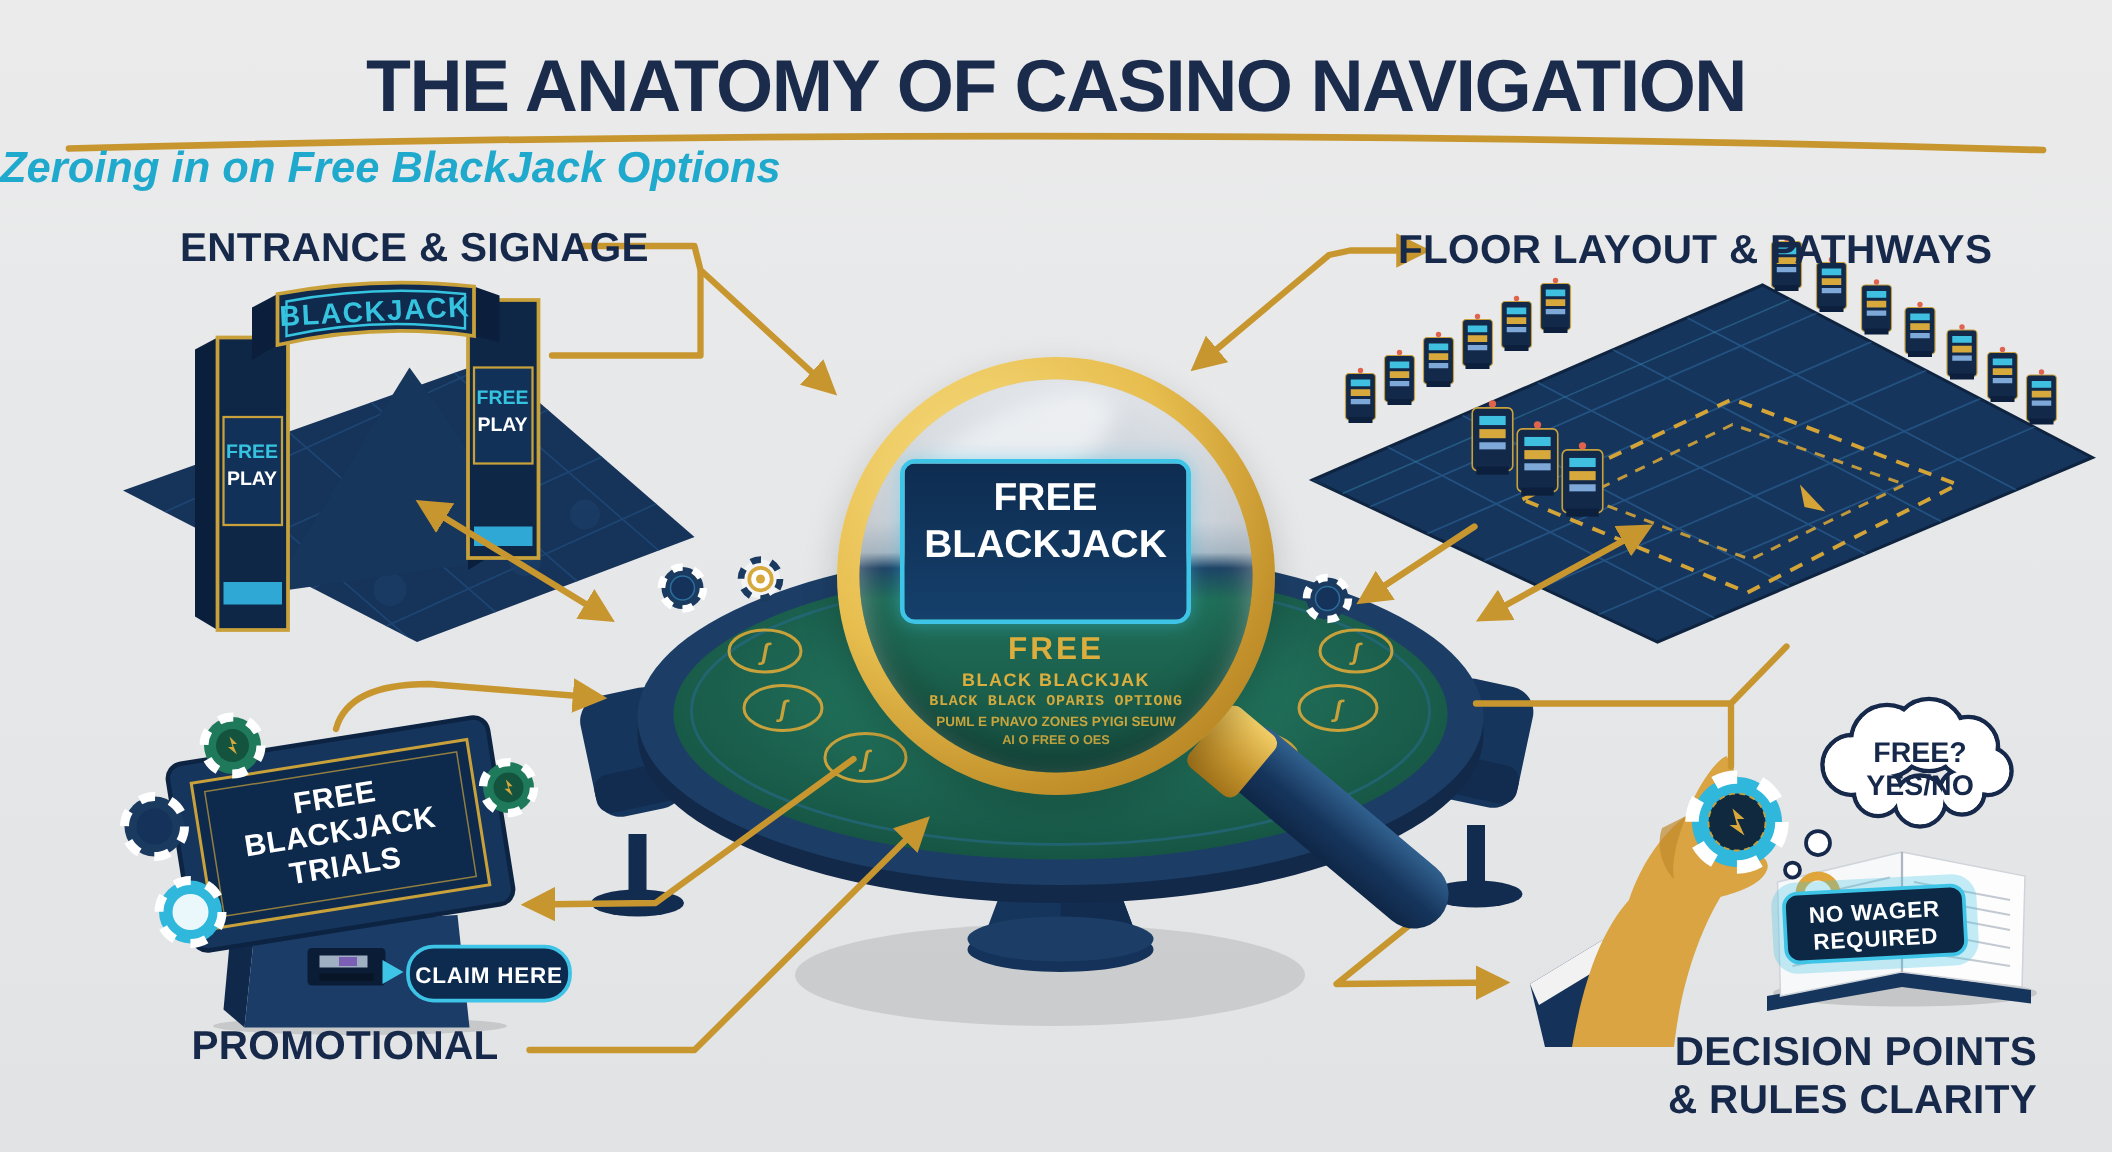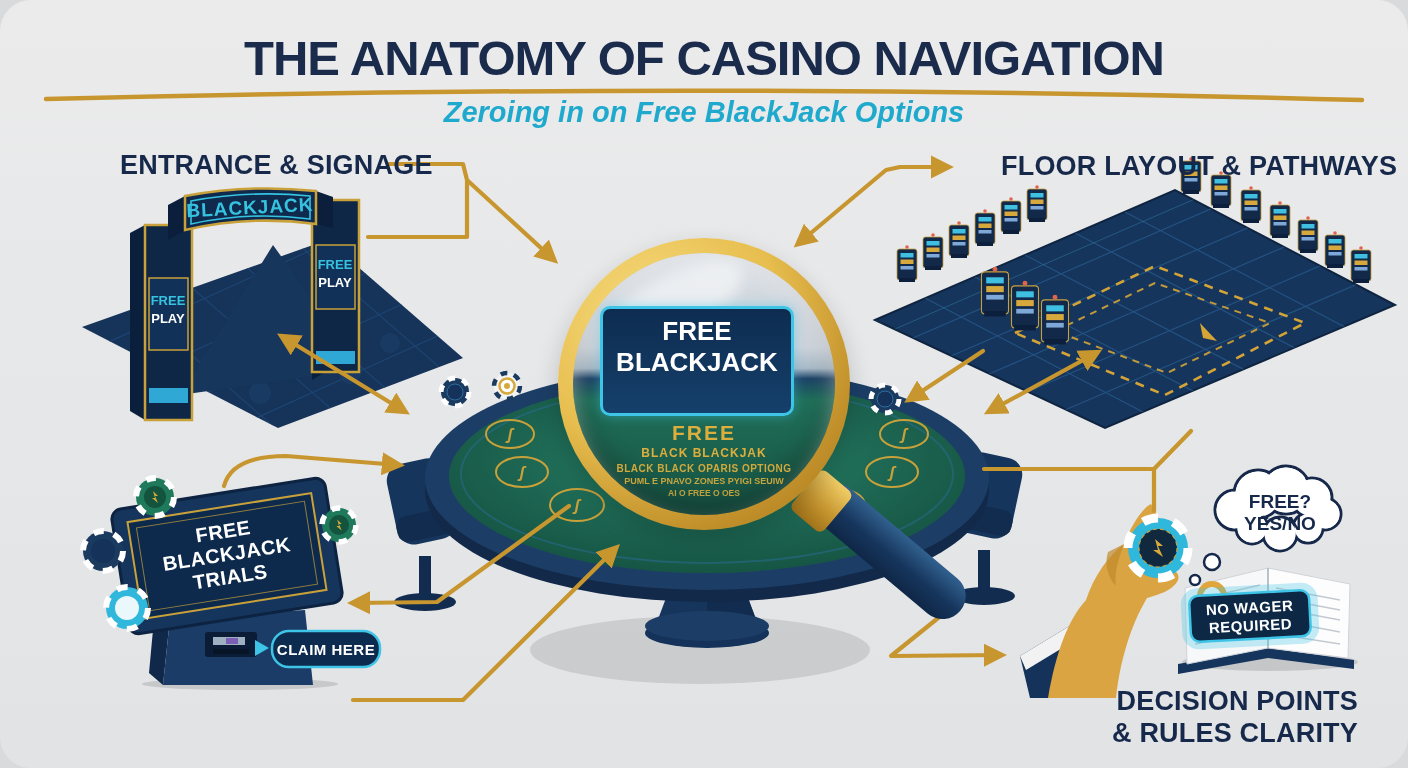--- a/index.html
+++ b/index.html
@@ -1,53 +1,53 @@
 <!DOCTYPE html>
 <html><head>
 <meta charset="utf-8">
 <style>
   html,body{margin:0;padding:0;background:#d9dadc;}
   .stage{position:relative;width:1408px;height:768px;overflow:hidden;
     background:linear-gradient(180deg,#ebebec 0%,#e6e7e8 55%,#e2e3e5 100%);
-    font-family:"Liberation Sans",sans-serif;border-radius:31px;}
+    font-family:"Liberation Sans",sans-serif;}
   .abs{position:absolute;}
   svg{display:block;overflow:visible;}
   svg text{font-family:"Liberation Sans",sans-serif;font-weight:bold;}
 
   
   .title{left:0;top:30px;width:100%;text-align:center;font-size:49px;font-weight:bold;
     color:#1a2b4c;letter-spacing:-1px;z-index:50;}
-  .subtitle{left:0;top:96px;width:100%;text-align:center;font-size:29px;font-weight:bold;
+  .subtitle{left:0;top:96px;width:100%;font-size:29px;font-weight:bold;
     font-style:italic;color:#1fa9cd;z-index:50;}
   .underline-svg{left:40px;top:80px;z-index:49;}
 
   
   .sec-label{font-size:27px;font-weight:bold;color:#17294b;letter-spacing:.2px;z-index:45;}
   .lbl-entrance{left:120px;top:150px;}
-  .lbl-floor{left:1001px;top:151px;}
+  .lbl-floor{left:932px;top:151px;}
   .lbl-promo{left:100px;top:682px;width:260px;text-align:center;line-height:1.18;}
   .lbl-decision{left:1058px;top:686px;width:300px;text-align:right;line-height:1.18;}
 
   
   .lens-ring{left:558px;top:238px;width:292px;height:292px;border-radius:50%;z-index:40;
     background:radial-gradient(circle at 32% 28%,#f7dd80 0%,#e7bd4e 45%,#c3922c 72%,#a2731a 100%);
     box-shadow:0 10px 24px rgba(0,0,0,.18);}
   .lens-glass{position:absolute;left:15px;top:15px;right:15px;bottom:15px;border-radius:50%;overflow:hidden;
     background:linear-gradient(180deg,#d8dde3 0%,#ccd3db 36%,#a9bac7 44%,#1e4467 48%,#20705a 56%,#1b604c 78%,#175244 100%);
     box-shadow:inset 0 10px 20px rgba(255,255,255,.45), inset 0 -12px 26px rgba(0,0,0,.3);}
   .lens-highlight{position:absolute;left:26px;top:22px;width:150px;height:58px;border-radius:50%;
     background:rgba(255,255,255,.55);filter:blur(7px);transform:rotate(-26deg);}
   .lens-panel{position:absolute;left:27px;top:53px;width:194px;height:110px;border-radius:10px;
     border:3px solid #3ec4e6;box-sizing:border-box;background:linear-gradient(180deg,#0e2c50,#15406b);
     box-shadow:0 0 12px rgba(62,196,230,.45);color:#fff;text-align:center;
     font-size:26px;font-weight:bold;line-height:1.2;padding-top:7px;}
   .lens-goldtext{position:absolute;left:0;top:168px;width:100%;text-align:center;color:#dcae3e;font-weight:bold;}
   .lg1{font-size:21px;letter-spacing:2px;}
   .lg2{font-size:12px;letter-spacing:1px;margin-top:1px;}
-  .lg3{font-size:10px;margin-top:3px;letter-spacing:.5px;opacity:.95;}
+  .lg3{font-size:10px;margin-top:3px;letter-spacing:.5px;opacity:.95;font-family:Liberation Mono, monospace;}
   .lg4{font-size:9px;margin-top:2px;opacity:.9;}
   .lg5{font-size:8.5px;margin-top:2px;opacity:.85;}
   .handle{left:815px;top:476px;width:186px;height:46px;border-radius:26px;z-index:33;
     background:linear-gradient(180deg,#31618f 0%,#16355c 55%,#0f2747 100%);
     transform:rotate(40deg);transform-origin:12px 50%;}
   .ferrule{left:803px;top:468px;width:42px;height:52px;border-radius:7px;z-index:34;
     background:linear-gradient(180deg,#f2ce67,#c4942e 60%,#a2731a);
     transform:rotate(40deg);transform-origin:10px 50%;}
 
   .z10{z-index:10;} .z30{z-index:30;}
@@ -59,20 +59,21 @@
 
   <div class="abs title">THE ANATOMY OF CASINO NAVIGATION</div>
   <svg class="abs underline-svg" width="1328" height="28">
     <path d="M6,19 Q664,2 1322,20" stroke="#c8962f" stroke-width="4.5" fill="none" stroke-linecap="round"></path>
   </svg>
   <div class="abs subtitle">Zeroing in on Free BlackJack Options</div>
 
   <div class="abs sec-label lbl-entrance">ENTRANCE &amp; SIGNAGE</div>
   <div class="abs sec-label lbl-floor">FLOOR LAYOUT &amp; PATHWAYS</div>
   <div class="abs sec-label lbl-promo">
+    <div>PROMOTIONAL</div>
   </div>
   <div class="abs sec-label lbl-decision">
     <div>DECISION POINTS</div>
     <div>&amp; RULES CLARITY</div>
   </div>
 
   <svg class="abs z10" style="left:60px;top:183px;" width="420" height="250" viewBox="0 0 420 250">
     <defs>
       <clipPath id="efloor">
           <polygon points="22,144 267,57 403,175 218,245"></polygon>

